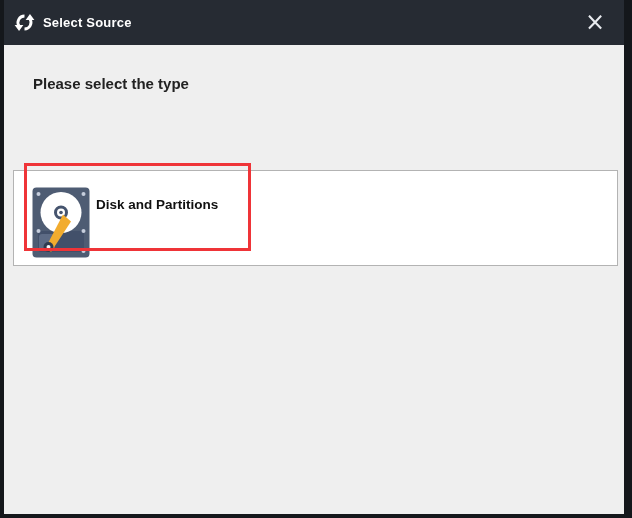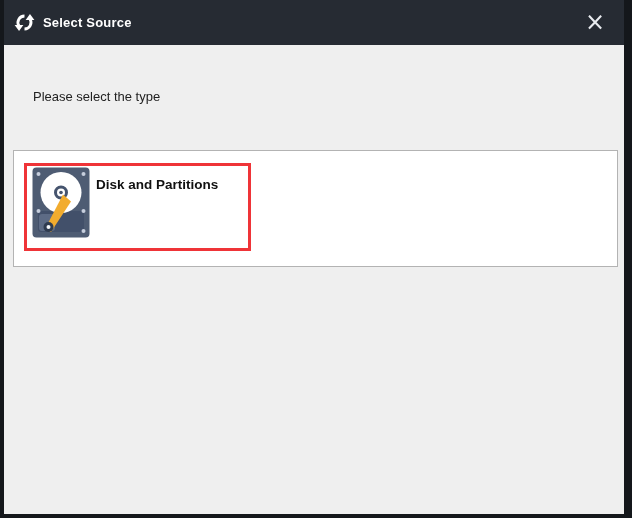--- a/index.html
+++ b/index.html
@@ -27,31 +27,31 @@
   .close-btn {
     margin-left:auto; width:34px; height:45px; border:0; background:transparent;
     color:#e9ecf0; font-size:24px; font-weight:400; line-height:41px;
     cursor:pointer; text-align:center; padding:0;
     font-family:"DejaVu Sans", sans-serif;
   }
 
   .dialog-body { position:relative; flex:1; background:var(--body-bg,#efefef); }
 
   .prompt {
-    position:absolute; left:29px; top:44px;
-    font-size:13px; font-weight:400; color:var(--text-color,#222);
+    position:absolute; left:29px; top:30px;
+    font-size:15px; font-weight:700; color:var(--text-color,#222);
   }
 
   .card {
     position:absolute; left:9px; width:605px;
     background:var(--card-bg,#fff);
     border:1px solid var(--card-border,#b3b3b3);
     cursor:pointer;
   }
-  .card-disk   { top:105px; height:117px; }
+  .card-disk   { top:125px; height:96px; }
   .card-folder { top:218px; height:96px; }
 
   .selection-highlight {
     position:absolute; left:20px; top:118px; width:227px; height:88px;
     border:3px solid var(--highlight,#ef3438);
     pointer-events:none;
   }
 
   .opt-icon { position:absolute; display:inline-flex; }
   .card-disk   .opt-icon { left:18px; top:16px; }

